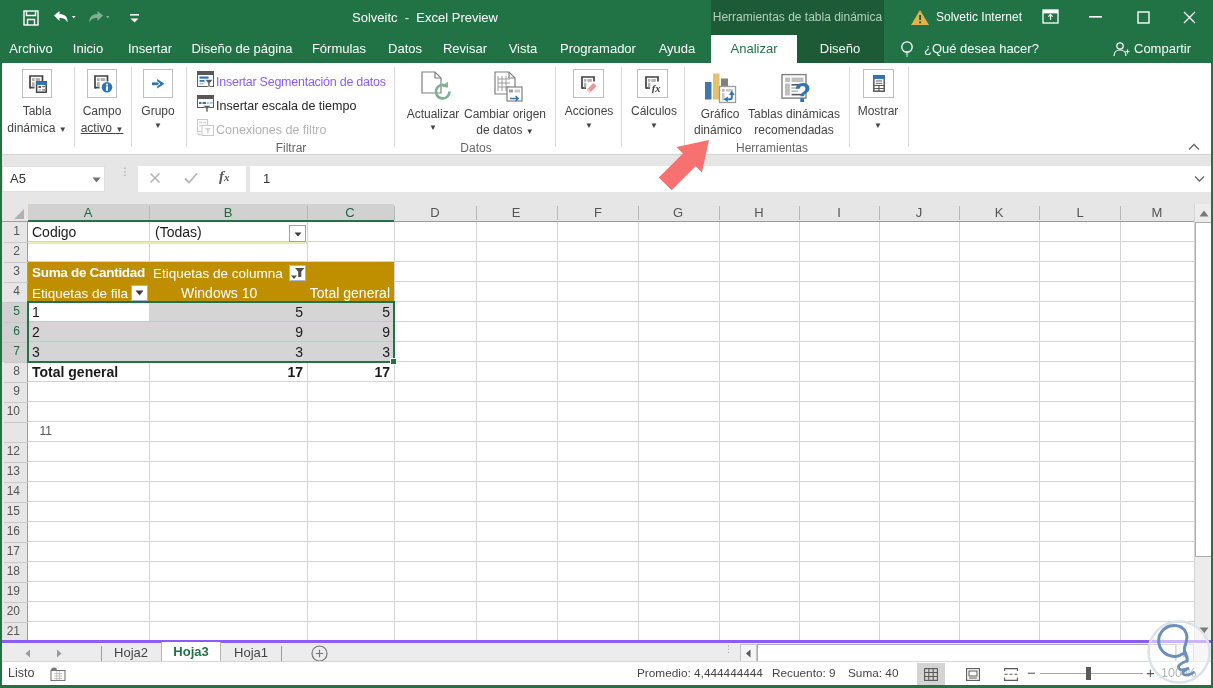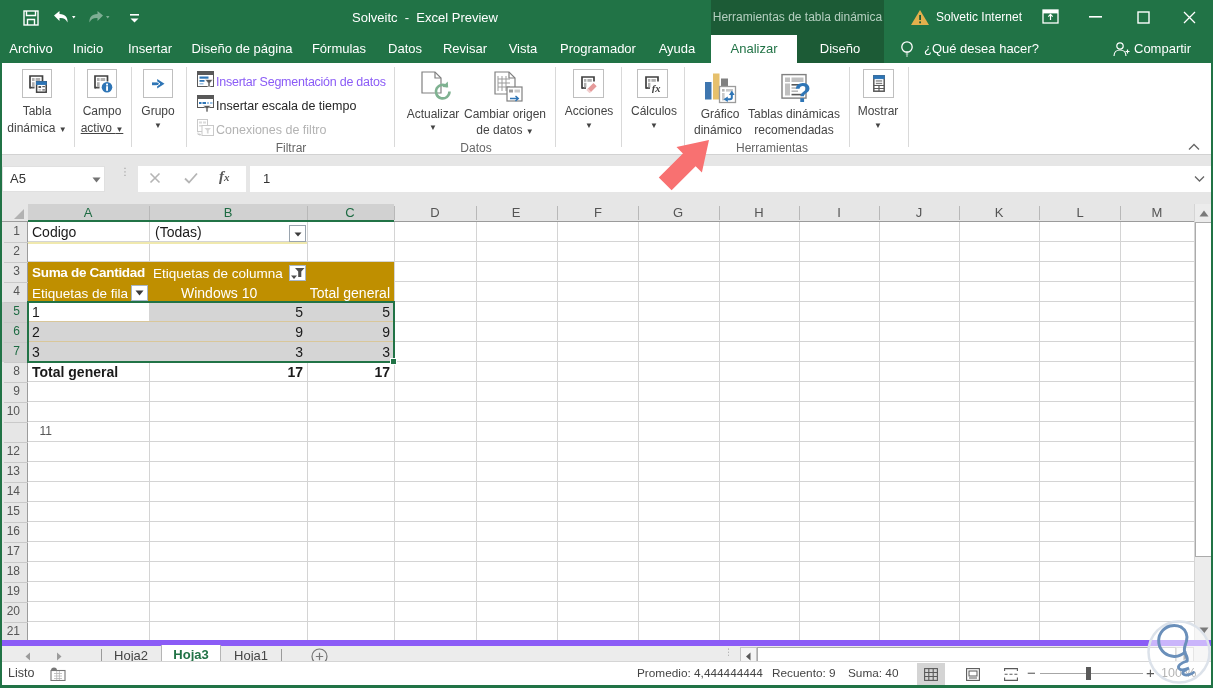--- a/index.html
+++ b/index.html
@@ -441,21 +441,21 @@
   <div class="abs" style="left:1194px;top:0;width:19px;height:436px;background:#ececec;border-left:1px solid #d5d5d5;"></div>
   <svg class="abs" style="left:1199px;top:6px;" width="10" height="7" viewBox="0 0 10 7">
       <path d="M0.5 6.5 h9 l-4.5 -6 z" fill="#7a7a7a"></path>
     </svg>
   <div class="abs" style="left:1195px;top:18px;width:17px;height:335px;background:#fff;border:1px solid #ababab;"></div>
   <svg class="abs" style="left:1199px;top:423px;" width="10" height="7" viewBox="0 0 10 7">
       <path d="M0.5 0.5 h9 l-4.5 6 z" fill="#7a7a7a"></path>
     </svg>
 </div>
 
-<div class="abs" id="sheetbar" style="left:0;top:640px;width:1213px;height:21px;background:#ececec;border-top:6px solid #8b5cf6;font-size:13px;color:#444;">
+<div class="abs" id="sheetbar" style="left:0;top:640px;width:1213px;height:21px;background:#ececec;border-top:3px solid #8b5cf6;font-size:13px;color:#444;">
   <svg class="abs" style="left:24px;top:6px;" width="8" height="9" viewBox="0 0 8 9">
       <path d="M6 0.5 L1.5 4.5 L6 8.5" fill="#9b9b9b" stroke="none"></path>
     </svg>
   <svg class="abs" style="left:55px;top:6px;" width="8" height="9" viewBox="0 0 8 9">
       <path d="M2 0.5 L6.5 4.5 L2 8.5" fill="#9b9b9b" stroke="none"></path>
     </svg>
   <div class="abs" style="left:101px;top:3px;width:1px;height:15px;background:#9b9b9b;"></div>
   <div class="abs" style="left:101px;top:0;width:60px;height:20px;text-align:center;line-height:20px;">Hoja2</div>
   <div class="abs" style="left:161px;top:-1px;width:60px;height:19px;background:#fff;border-left:1px solid #b5b5b5;border-right:1px solid #b5b5b5;text-align:center;line-height:19px;color:#217346;font-weight:bold;">Hoja3</div>
   <div class="abs" style="left:161px;top:18px;width:60px;height:2px;background:#217346;"></div>

